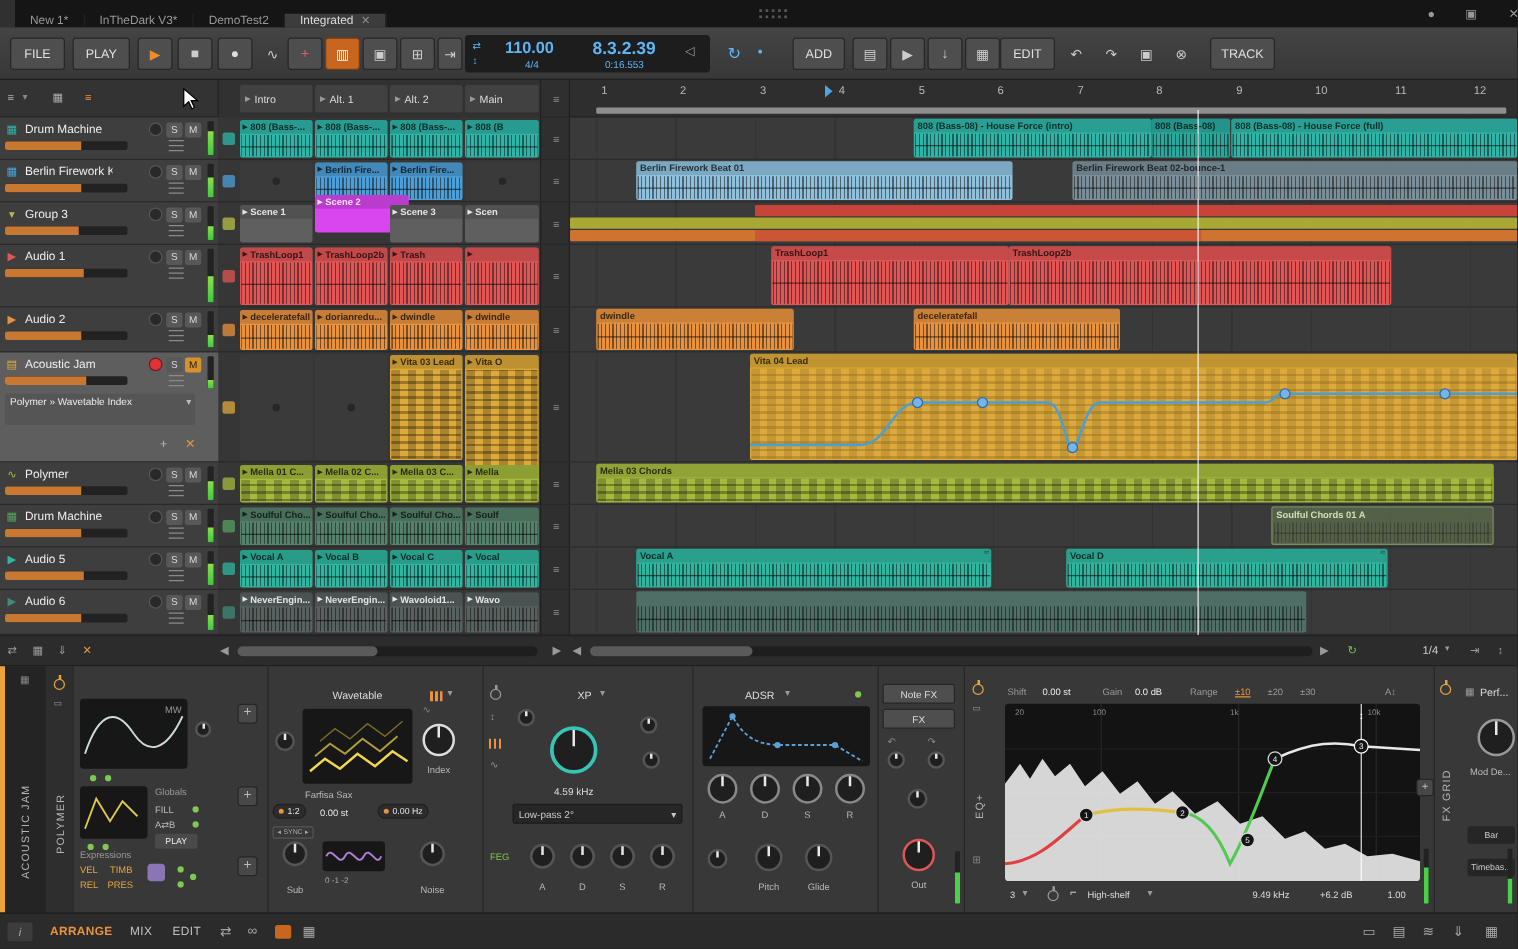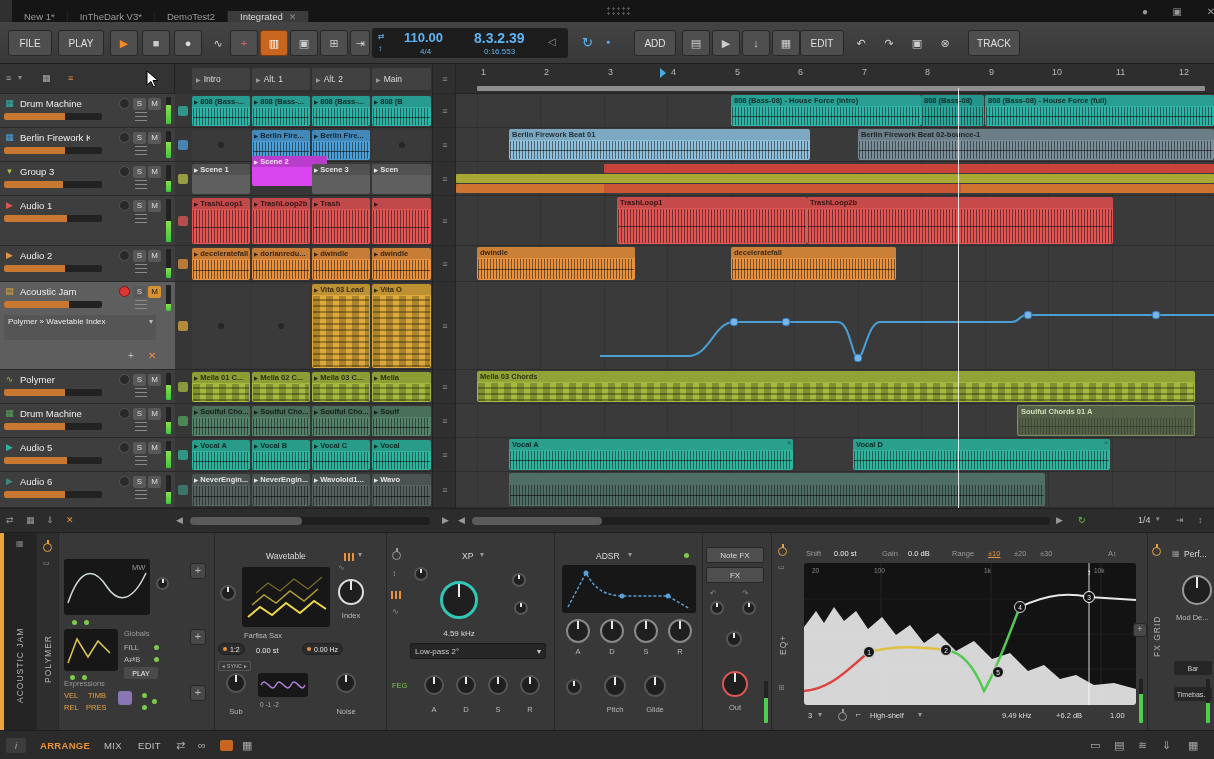--- a/index.html
+++ b/index.html
@@ -508,21 +508,21 @@
   <div class="slot" style="left:77px;top:220px;width:58px;height:84px">
         <i></i>
       </div>
   <div class="lclip" style="left:137px;top:220px;width:58px;height:84px;background:#dca93a">
         <div class="t">
           <span class="p">▶</span>
           <span>Vita 03 Lead</span>
         </div>
         <div class="nts"></div>
       </div>
-  <div class="lclip" style="left:197px;top:220px;width:59px;height:84px;background:#dca93a">
+  <div class="lclip" style="left:197px;top:220px;width:59px;height:104px;background:#dca93a">
         <div class="t">
           <span class="p">▶</span>
           <span>Vita O</span>
         </div>
         <div class="nts"></div>
       </div>
 
   <div class="lclip" style="left:17px;top:308px;width:58px;height:30px;background:#a5b93e">
         <div class="t">
           <span class="p">▶</span>
@@ -739,20 +739,24 @@
       <div class="aclip" style="left:21px;width:158px;background:#e8923f">
             <div class="t">dwindle</div>
             <div class="wv"></div>
           </div>
       <div class="aclip" style="left:275px;width:165px;background:#e8923f">
             <div class="t">deceleratefall</div>
             <div class="wv"></div>
           </div>
     </div>
     <div class="arow" style="top:188px;height:88px">
+      <div class="aclip" style="left:144px;width:614px;background:#dca93a">
+            <div class="t">Vita 04 Lead</div>
+            <div class="nts" style="opacity:.45"></div>
+          </div>
       <svg width="758" height="88" style="position:absolute;left:0;top:0;pointer-events:none">
         <path d="M144,74 L232,74 C254,74 258,40 278,40 L382,40 C394,40 396,76 402,76 C408,76 412,40 424,40 L556,40 C564,40 562,33 572,33 L758,33" fill="none" stroke="#4a9fd6" stroke-width="2"></path>
         <circle cx="278" cy="40" r="4" fill="#77b5e8" stroke="#2d6da8"></circle>
             <circle cx="330" cy="40" r="4" fill="#77b5e8" stroke="#2d6da8"></circle>
         <circle cx="402" cy="76" r="4" fill="#77b5e8" stroke="#2d6da8"></circle>
             <circle cx="572" cy="33" r="4" fill="#77b5e8" stroke="#2d6da8"></circle>
         <circle cx="700" cy="33" r="4" fill="#77b5e8" stroke="#2d6da8"></circle>
       </svg>
     </div>
     <div class="arow" style="top:276px;height:34px">

